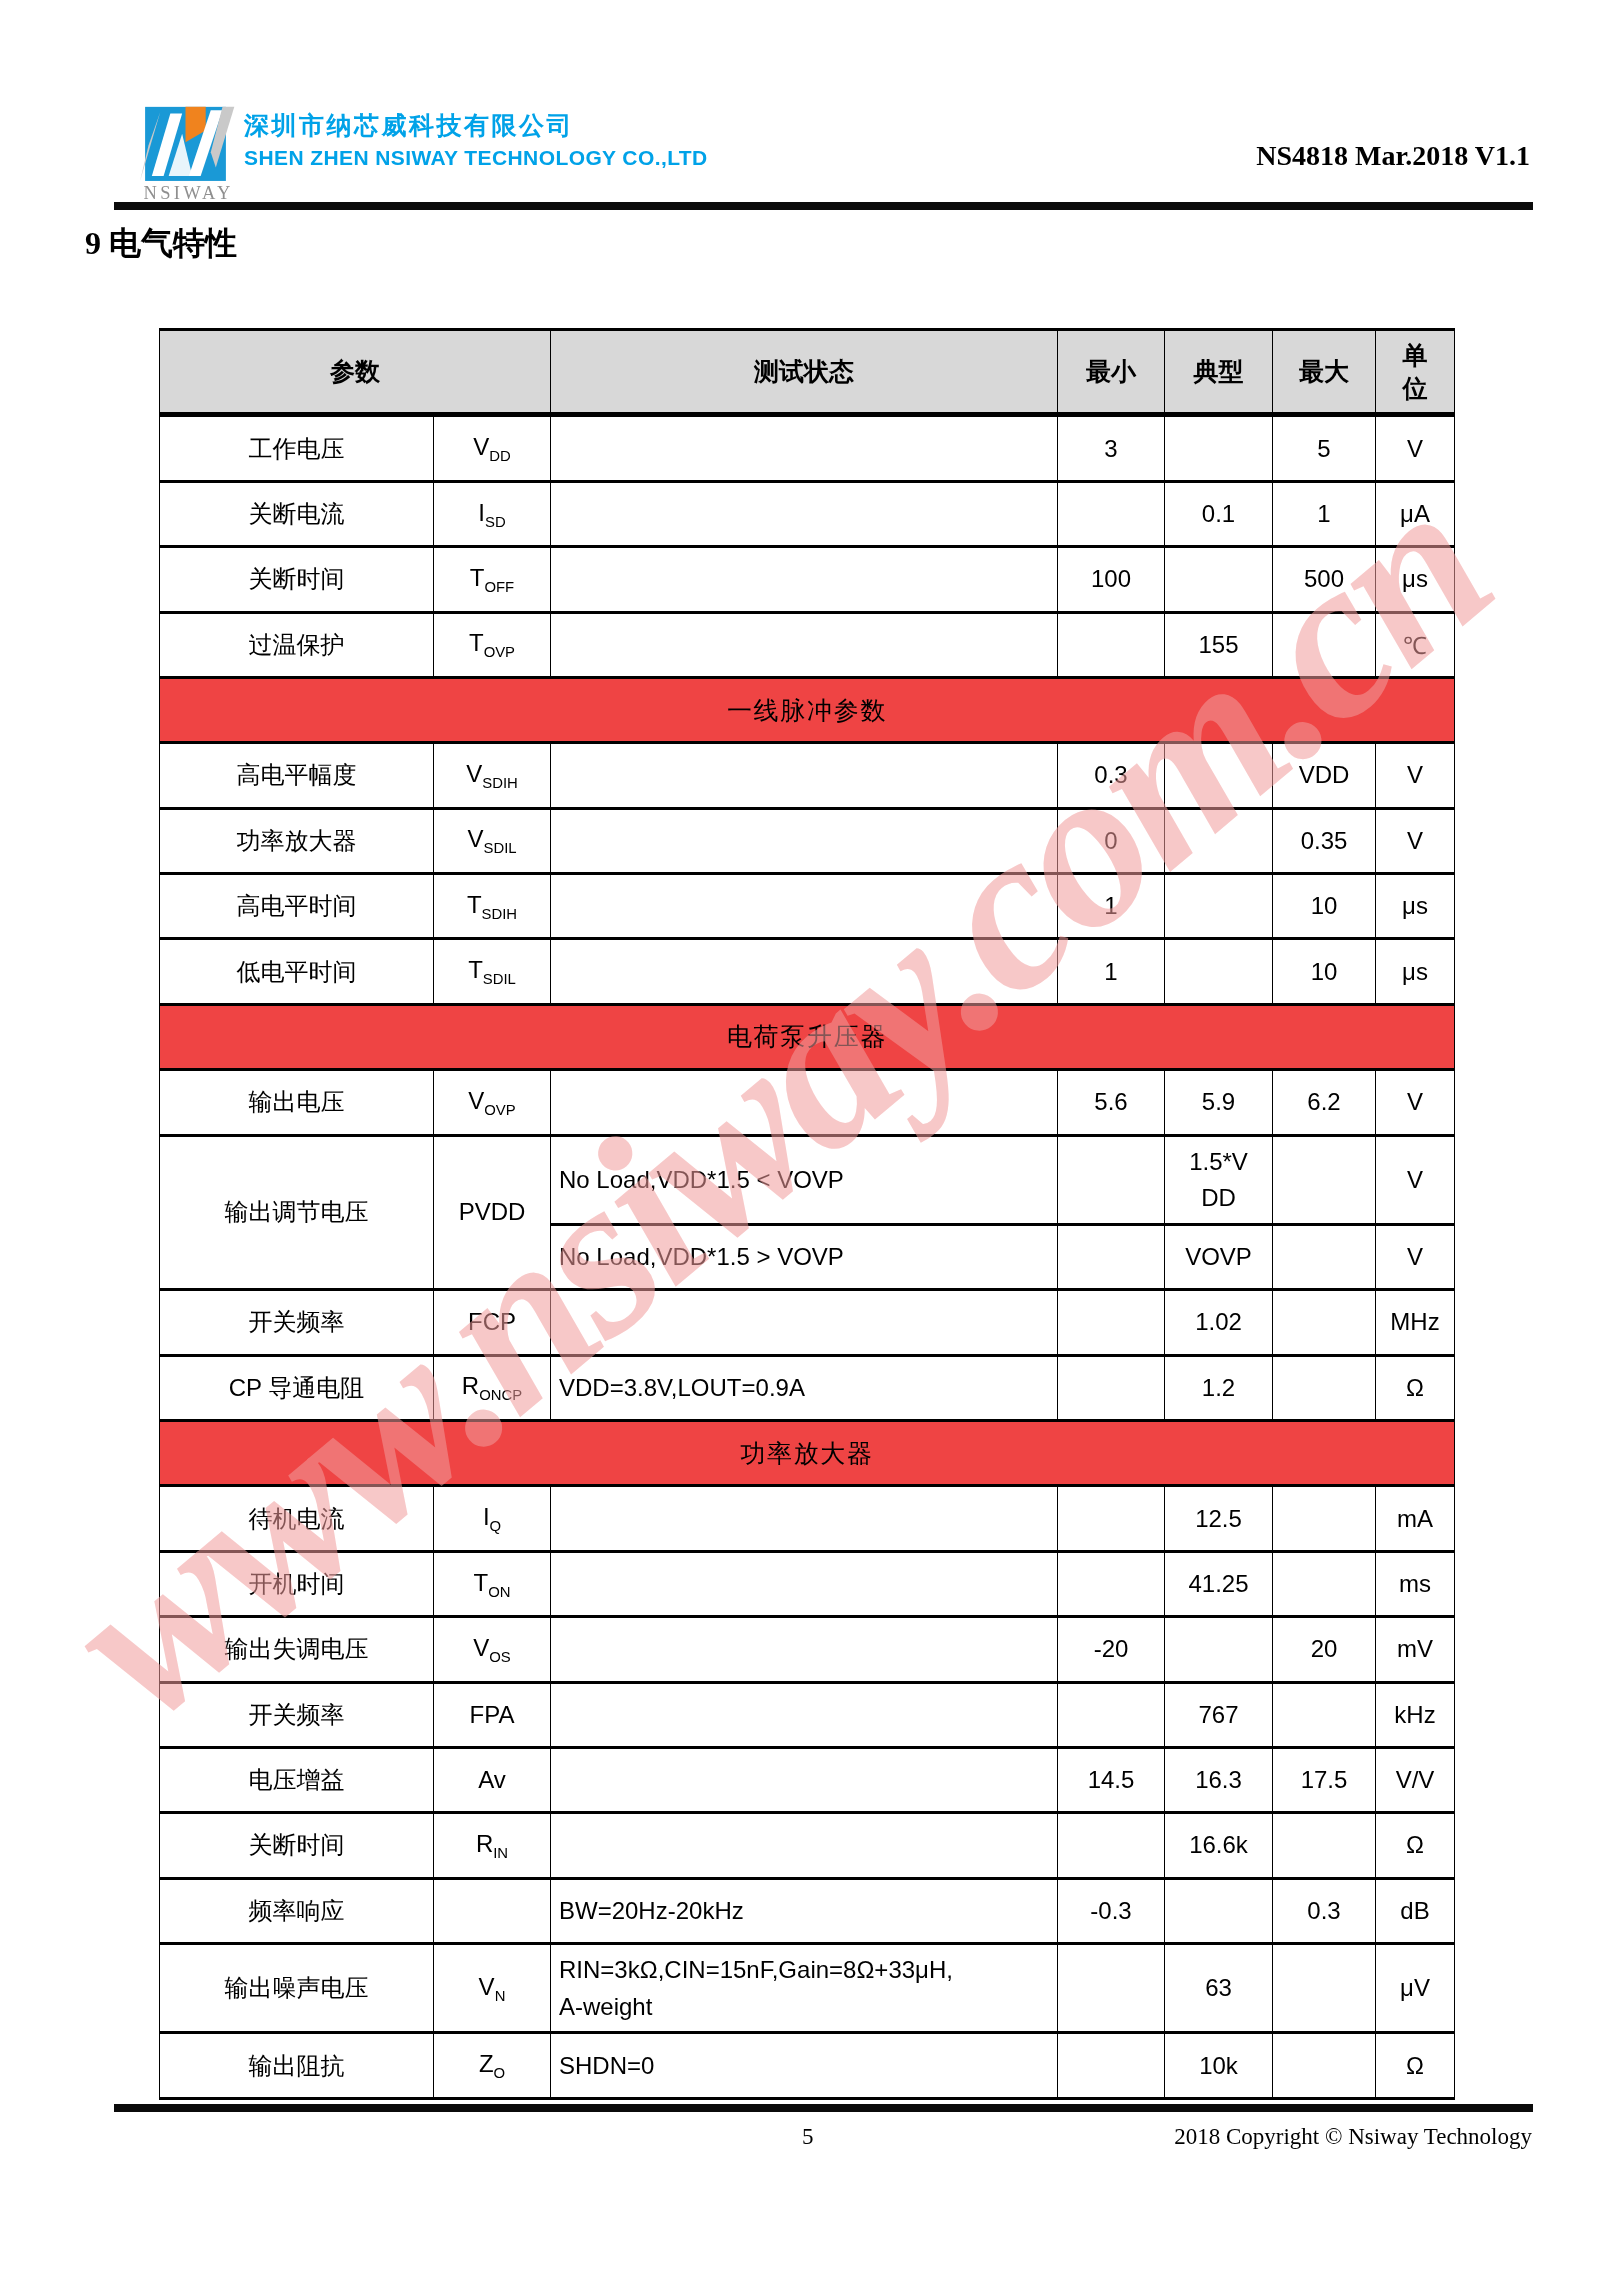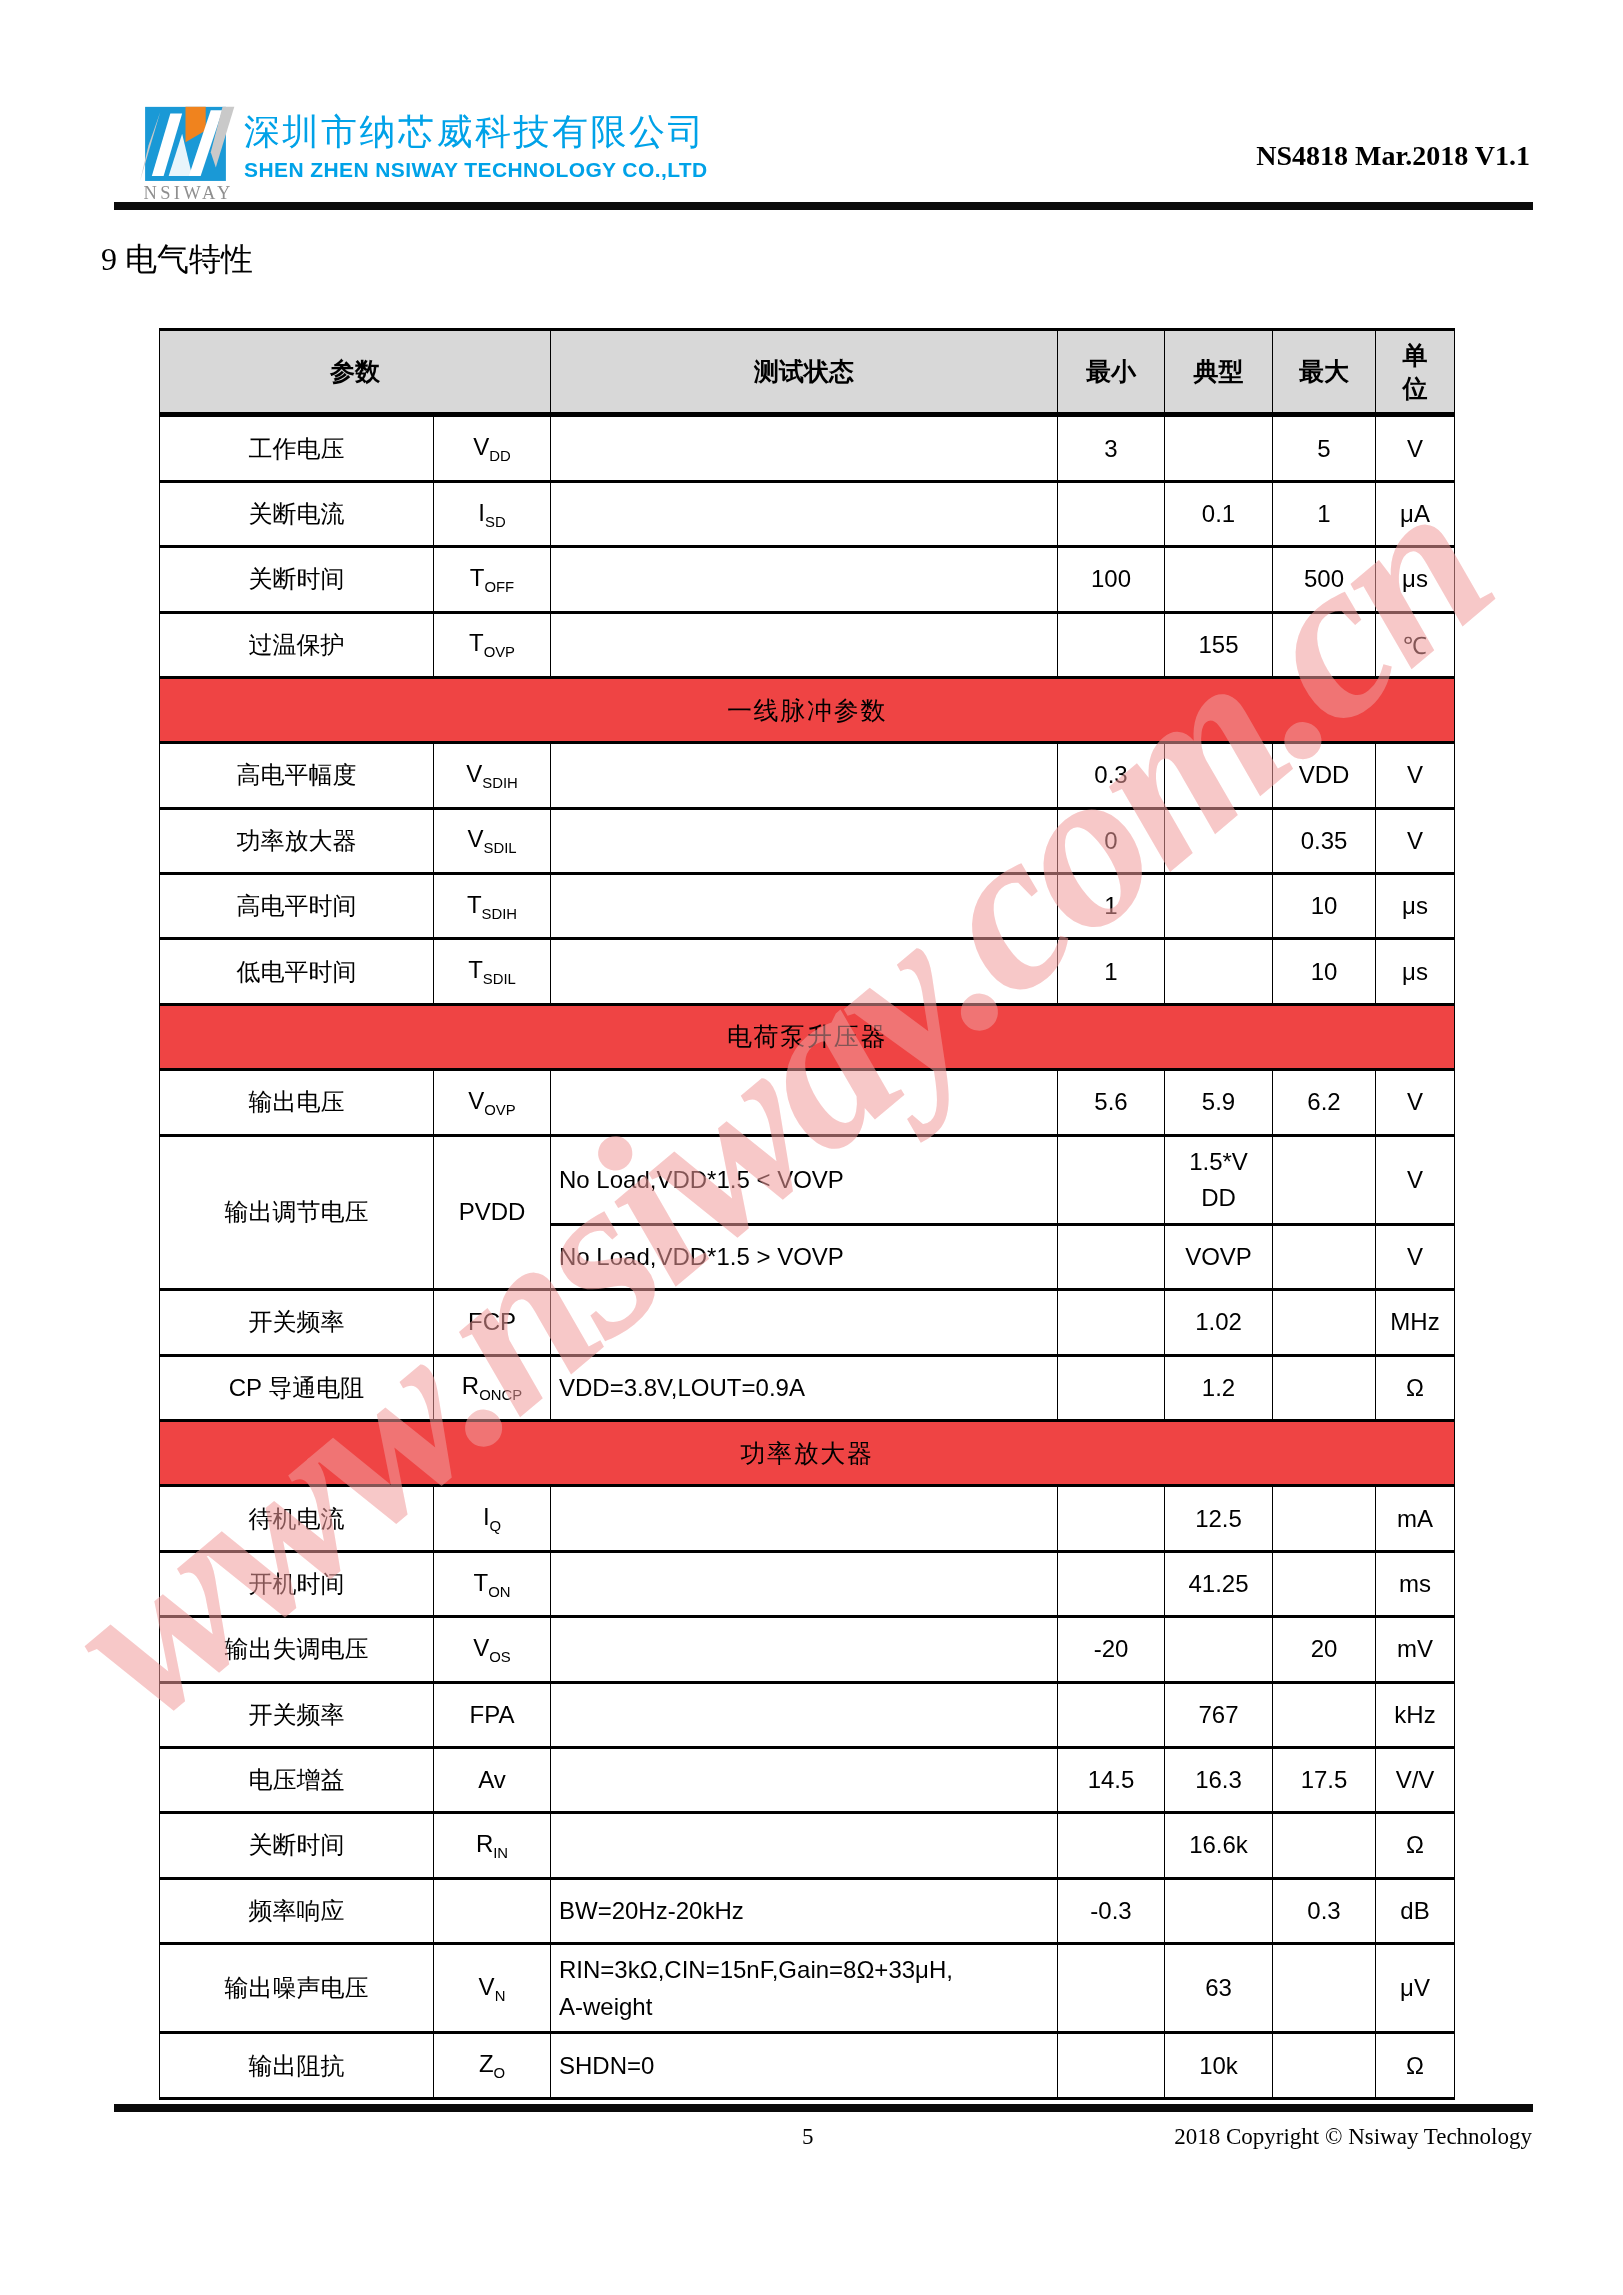--- a/index.html
+++ b/index.html
@@ -6,34 +6,34 @@
   body{
     width:1623px;height:2295px;background:#ffffff;position:relative;overflow:hidden;
     font-family:"Liberation Sans",sans-serif;color:#000;
     -webkit-font-smoothing:antialiased;
   }
   .page{position:absolute;inset:0;}
 
   
   .logo-wrap{position:absolute;left:135px;top:105px;width:101px;height:98px;}
   .company{position:absolute;left:244px;top:112px;}
-  .company-cn{font-size:36px;font-weight:normal;color:#00a2e8;letter-spacing:2.5px;line-height:1.1;}
+  .company-cn{font-size:25px;font-weight:bold;color:#00a2e8;letter-spacing:2.5px;line-height:1.1;}
   .company-en{font-size:21px;font-weight:bold;color:#00a2e8;letter-spacing:0.4px;margin-top:6.8px;}
   .doc-ref{
     position:absolute;right:93px;top:140px;
     font-family:"Liberation Serif",serif;font-weight:bold;font-size:28px;
   }
   .hrule{position:absolute;left:114px;width:1419px;height:7.6px;background:#0b0b0b;}
   .hrule.top{top:202px;}
   .hrule.bottom{top:2104px;}
 
   
   .sec-title{
-    position:absolute;left:85px;top:222px;margin:16px;
-    font-family:"Liberation Serif",serif;font-weight:normal;font-size:32px;
+    position:absolute;left:85px;top:222px;margin:0;
+    font-family:"Liberation Serif",serif;font-weight:bold;font-size:32px;
   }
   .conditions{
     position:absolute;left:129px;top:284px;margin:0;
     font-family:"Liberation Serif",serif;font-size:24.5px;letter-spacing:0.4px;
   }
   .conditions sub{font-size:0.60em;}
 
   
   table.elec{
     position:absolute;left:159px;top:328px;width:1295px;

